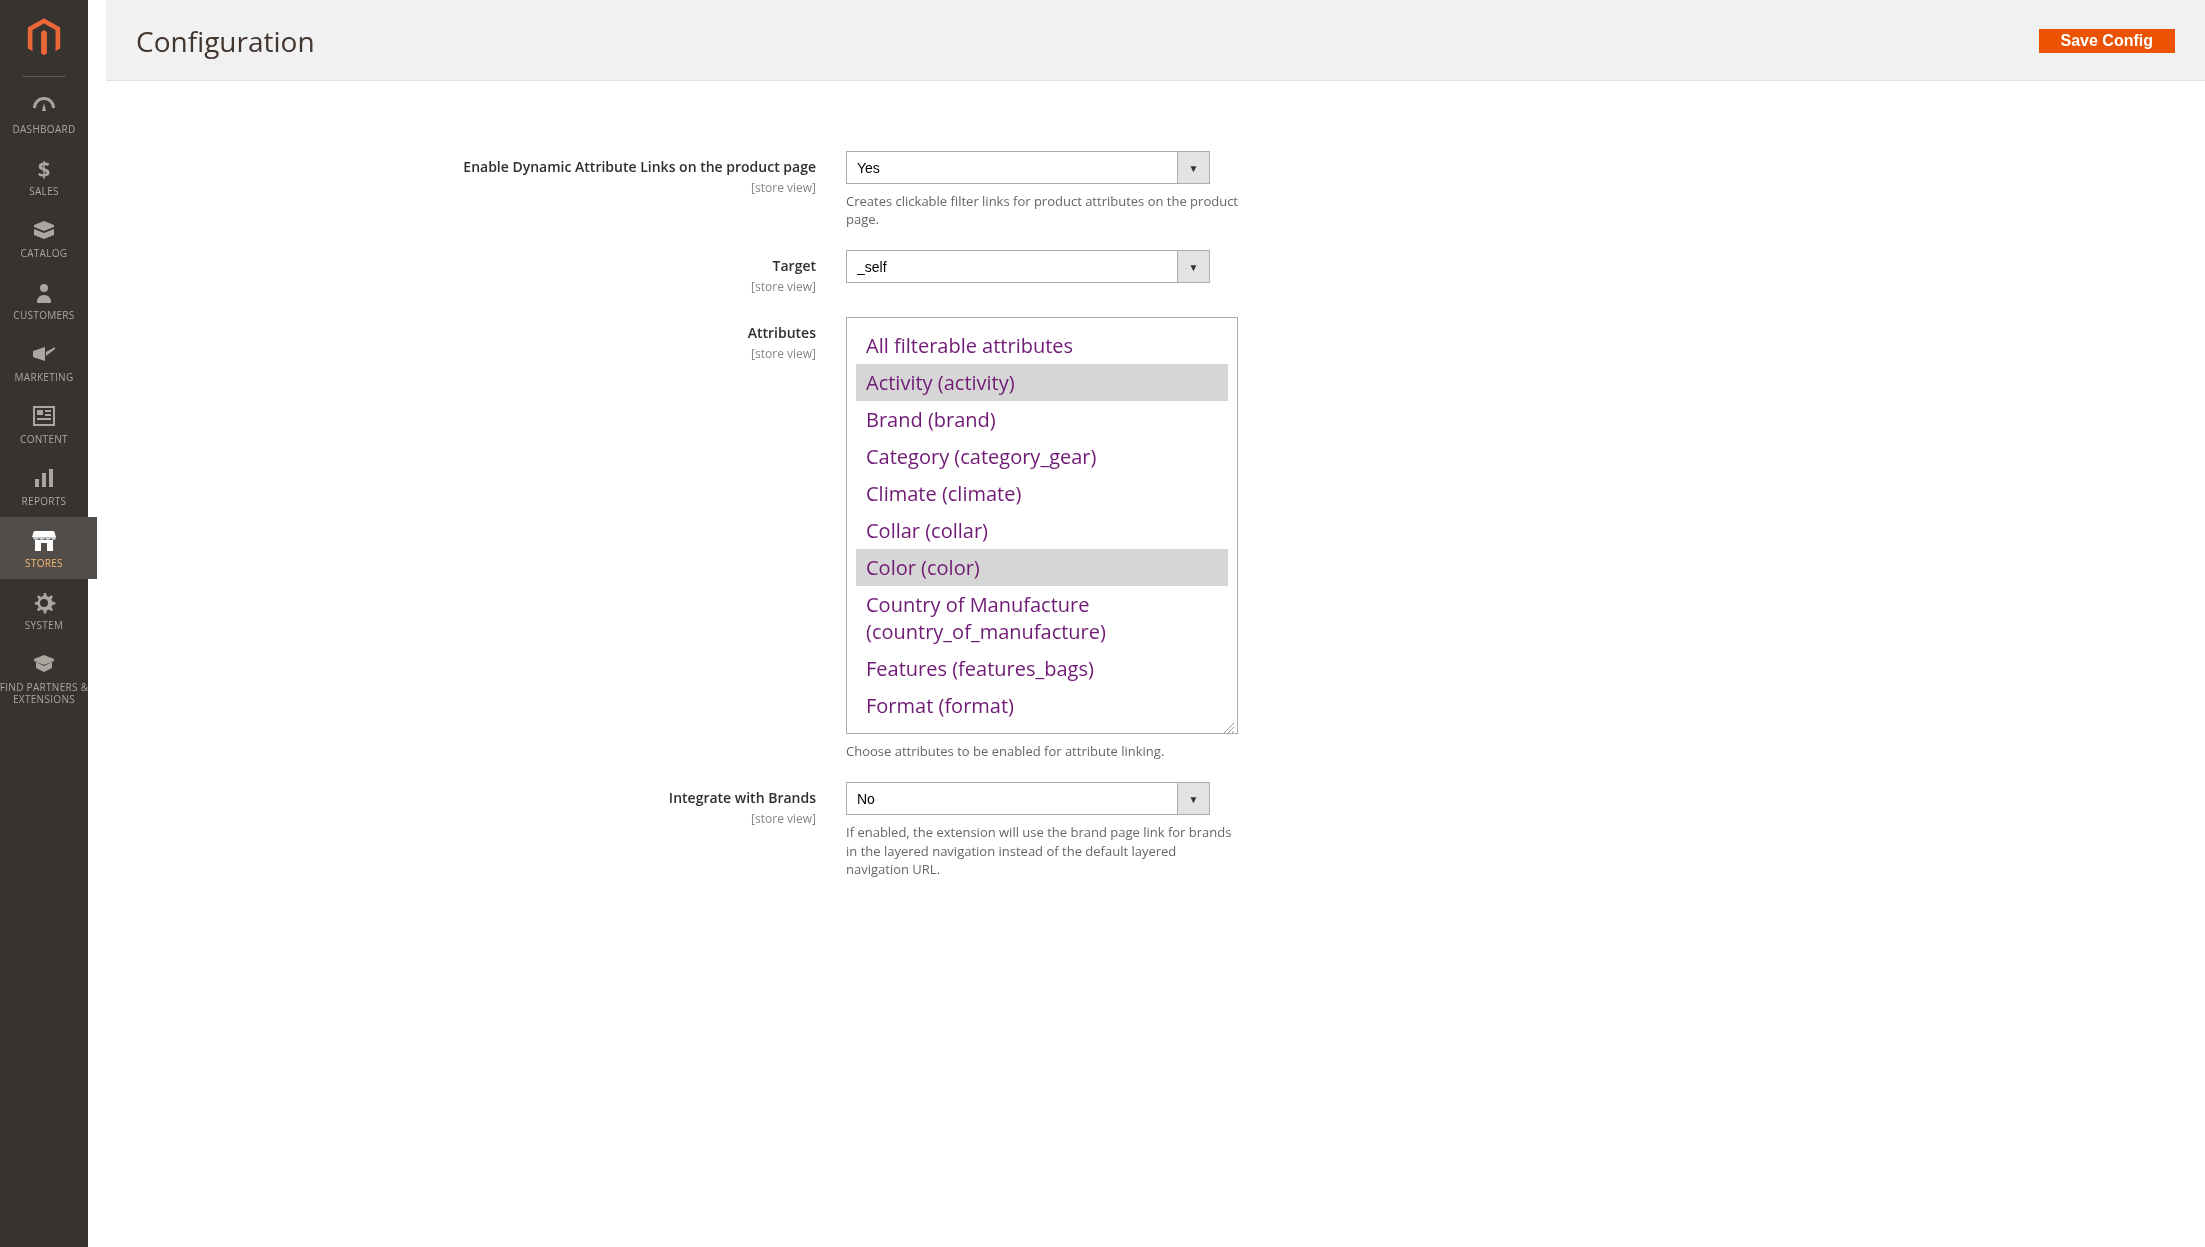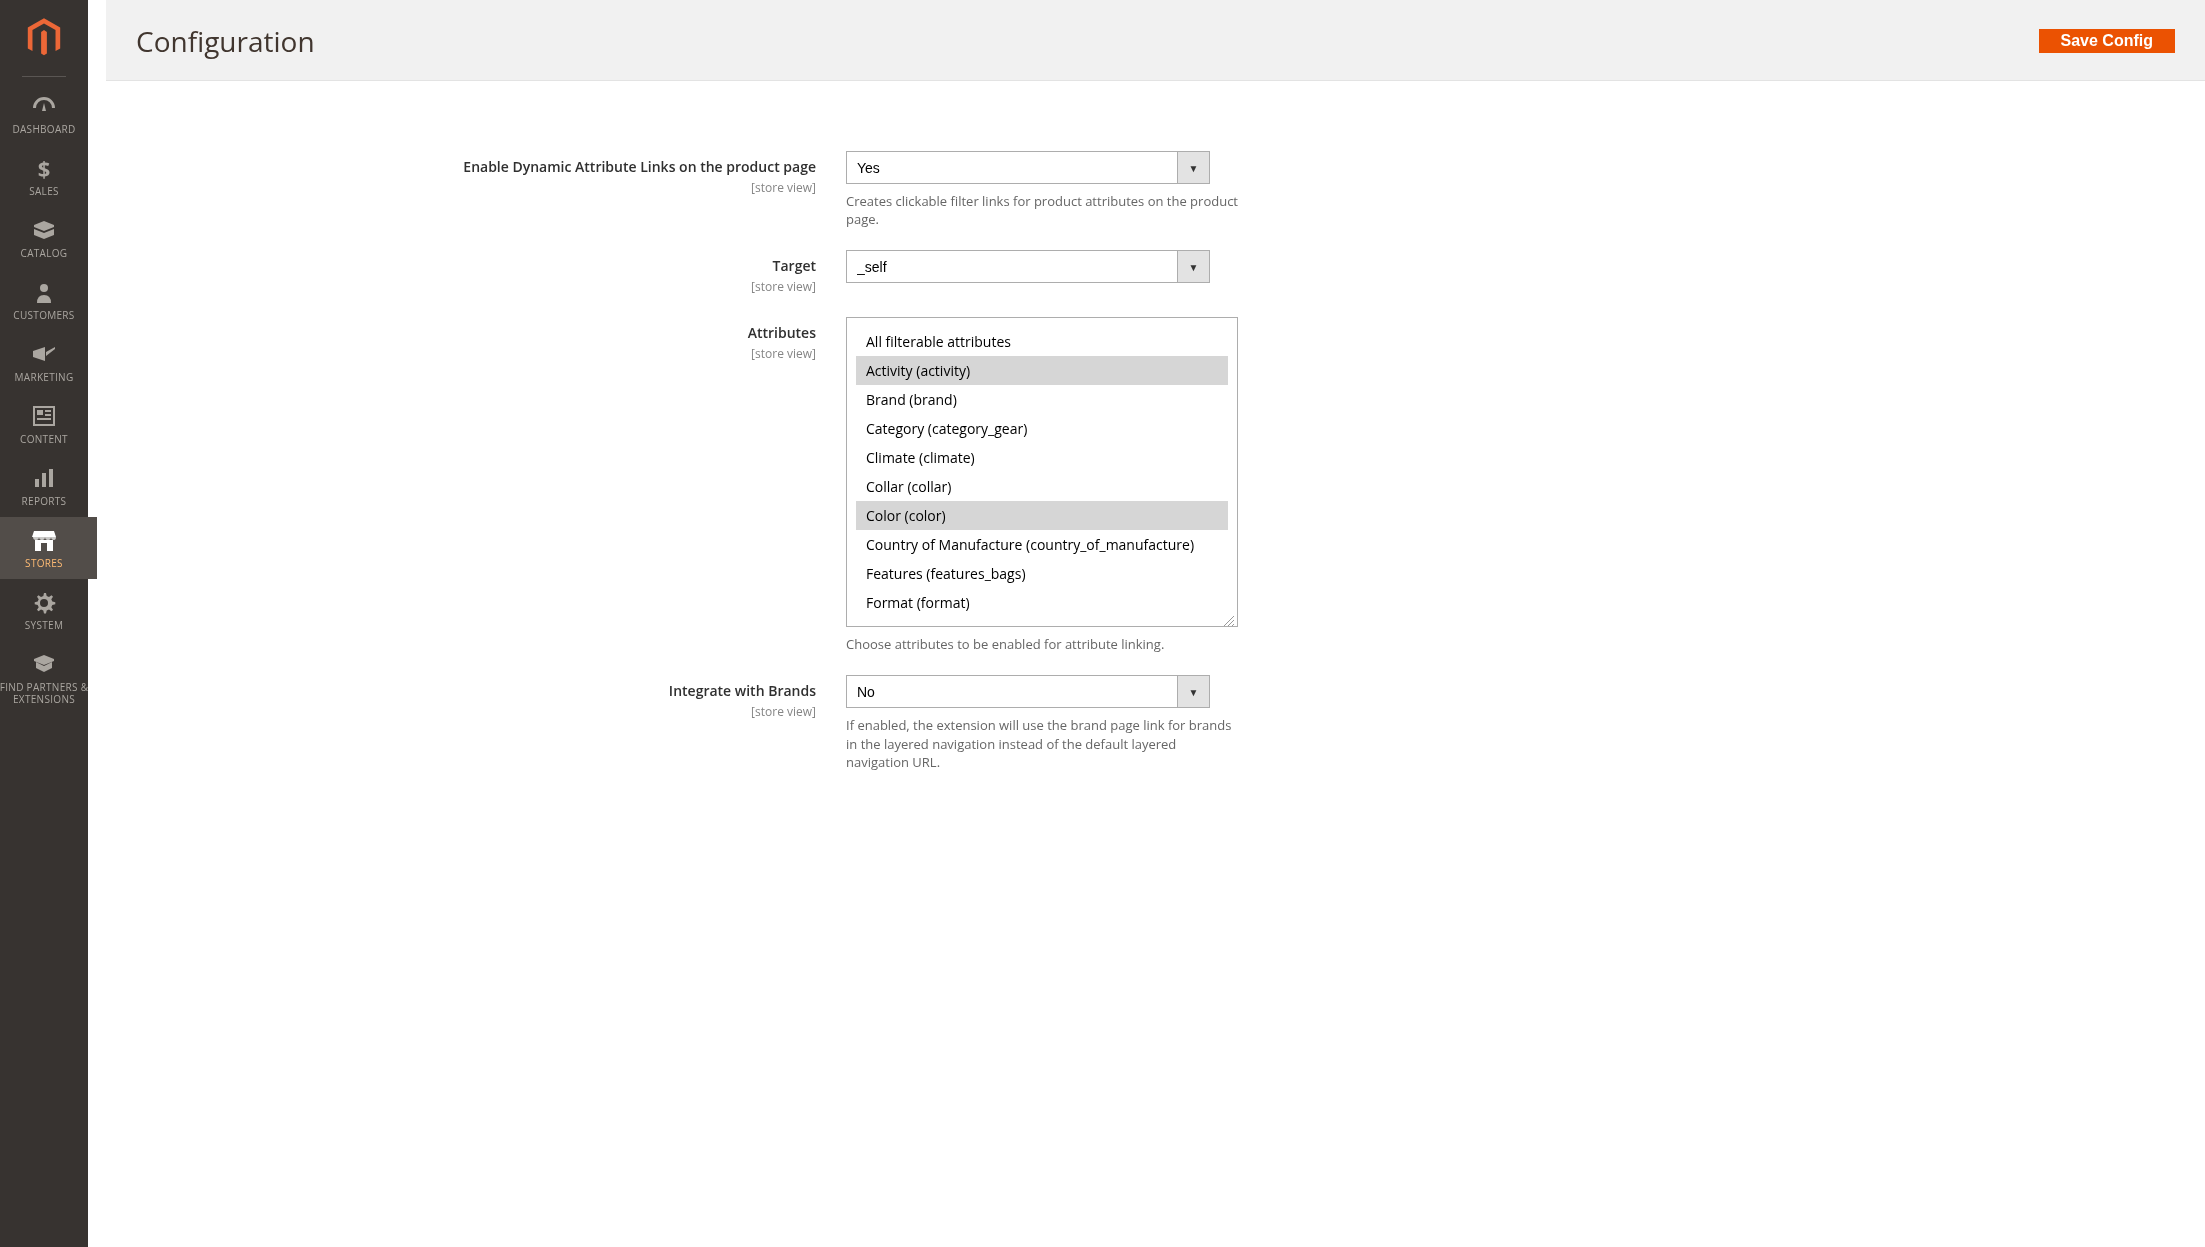--- a/index.html
+++ b/index.html
@@ -139,22 +139,22 @@
 }
 .multiselect {
   width: 392px;
   border: 1px solid #adadad;
   background: #fff;
   padding: 9px;
   position: relative;
 }
 .multiselect-option {
   padding: 5px 10px;
-  font-size: 14px;
-  color: #000000;
+  font-size: 20px;
+  color: #701a75;
   cursor: pointer;
 }
 .multiselect-option.selected {
   background: #d6d6d6;
 }
 .resize-handle {
   position: absolute;
   right: 2px; bottom: 2px;
   width: 12px; height: 12px;
 }

